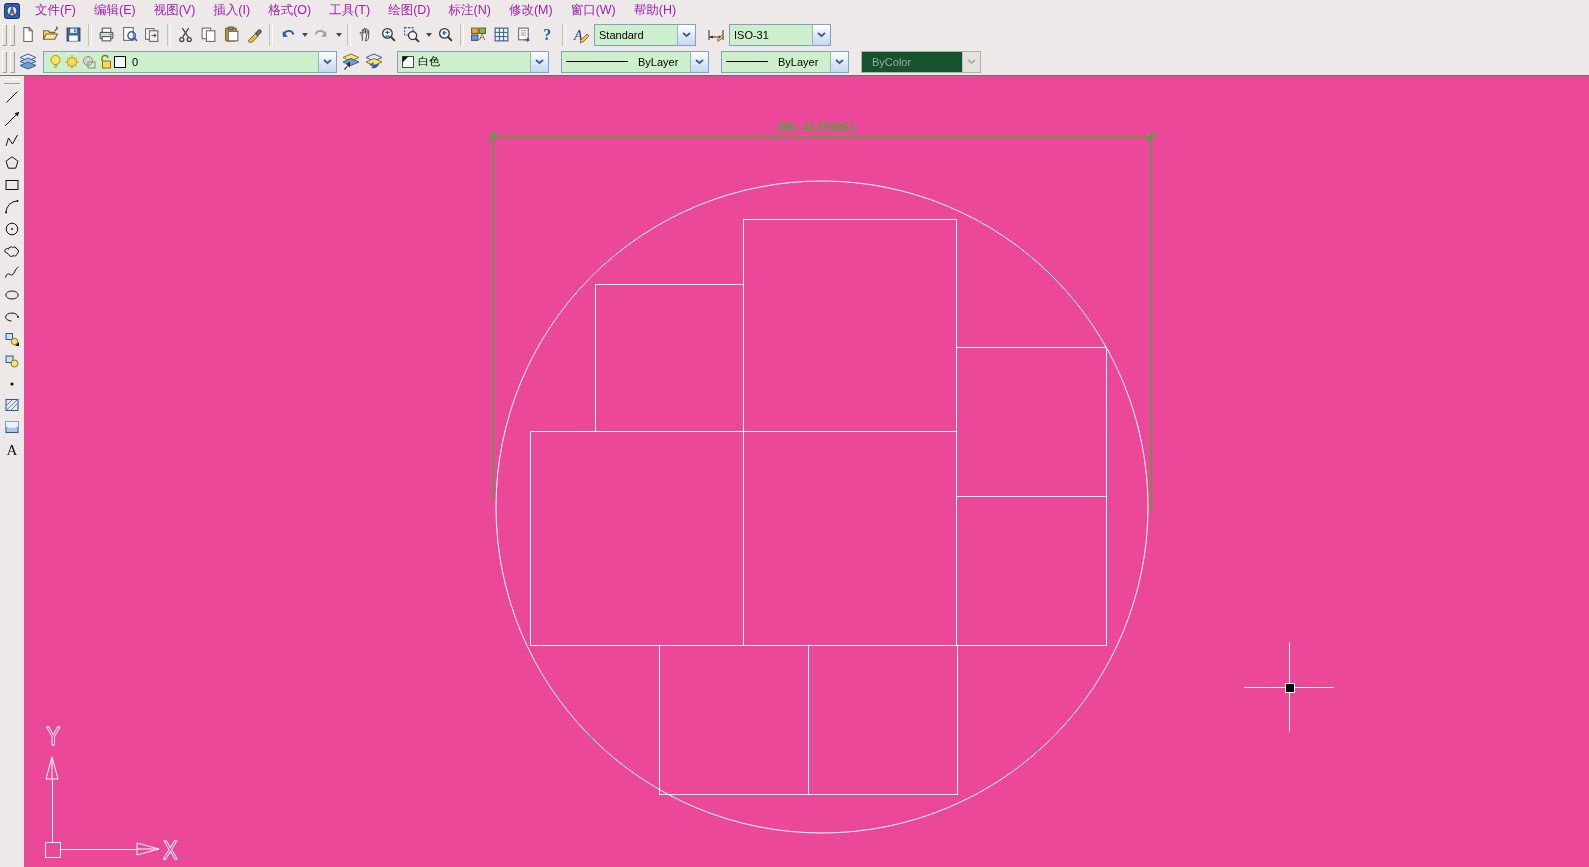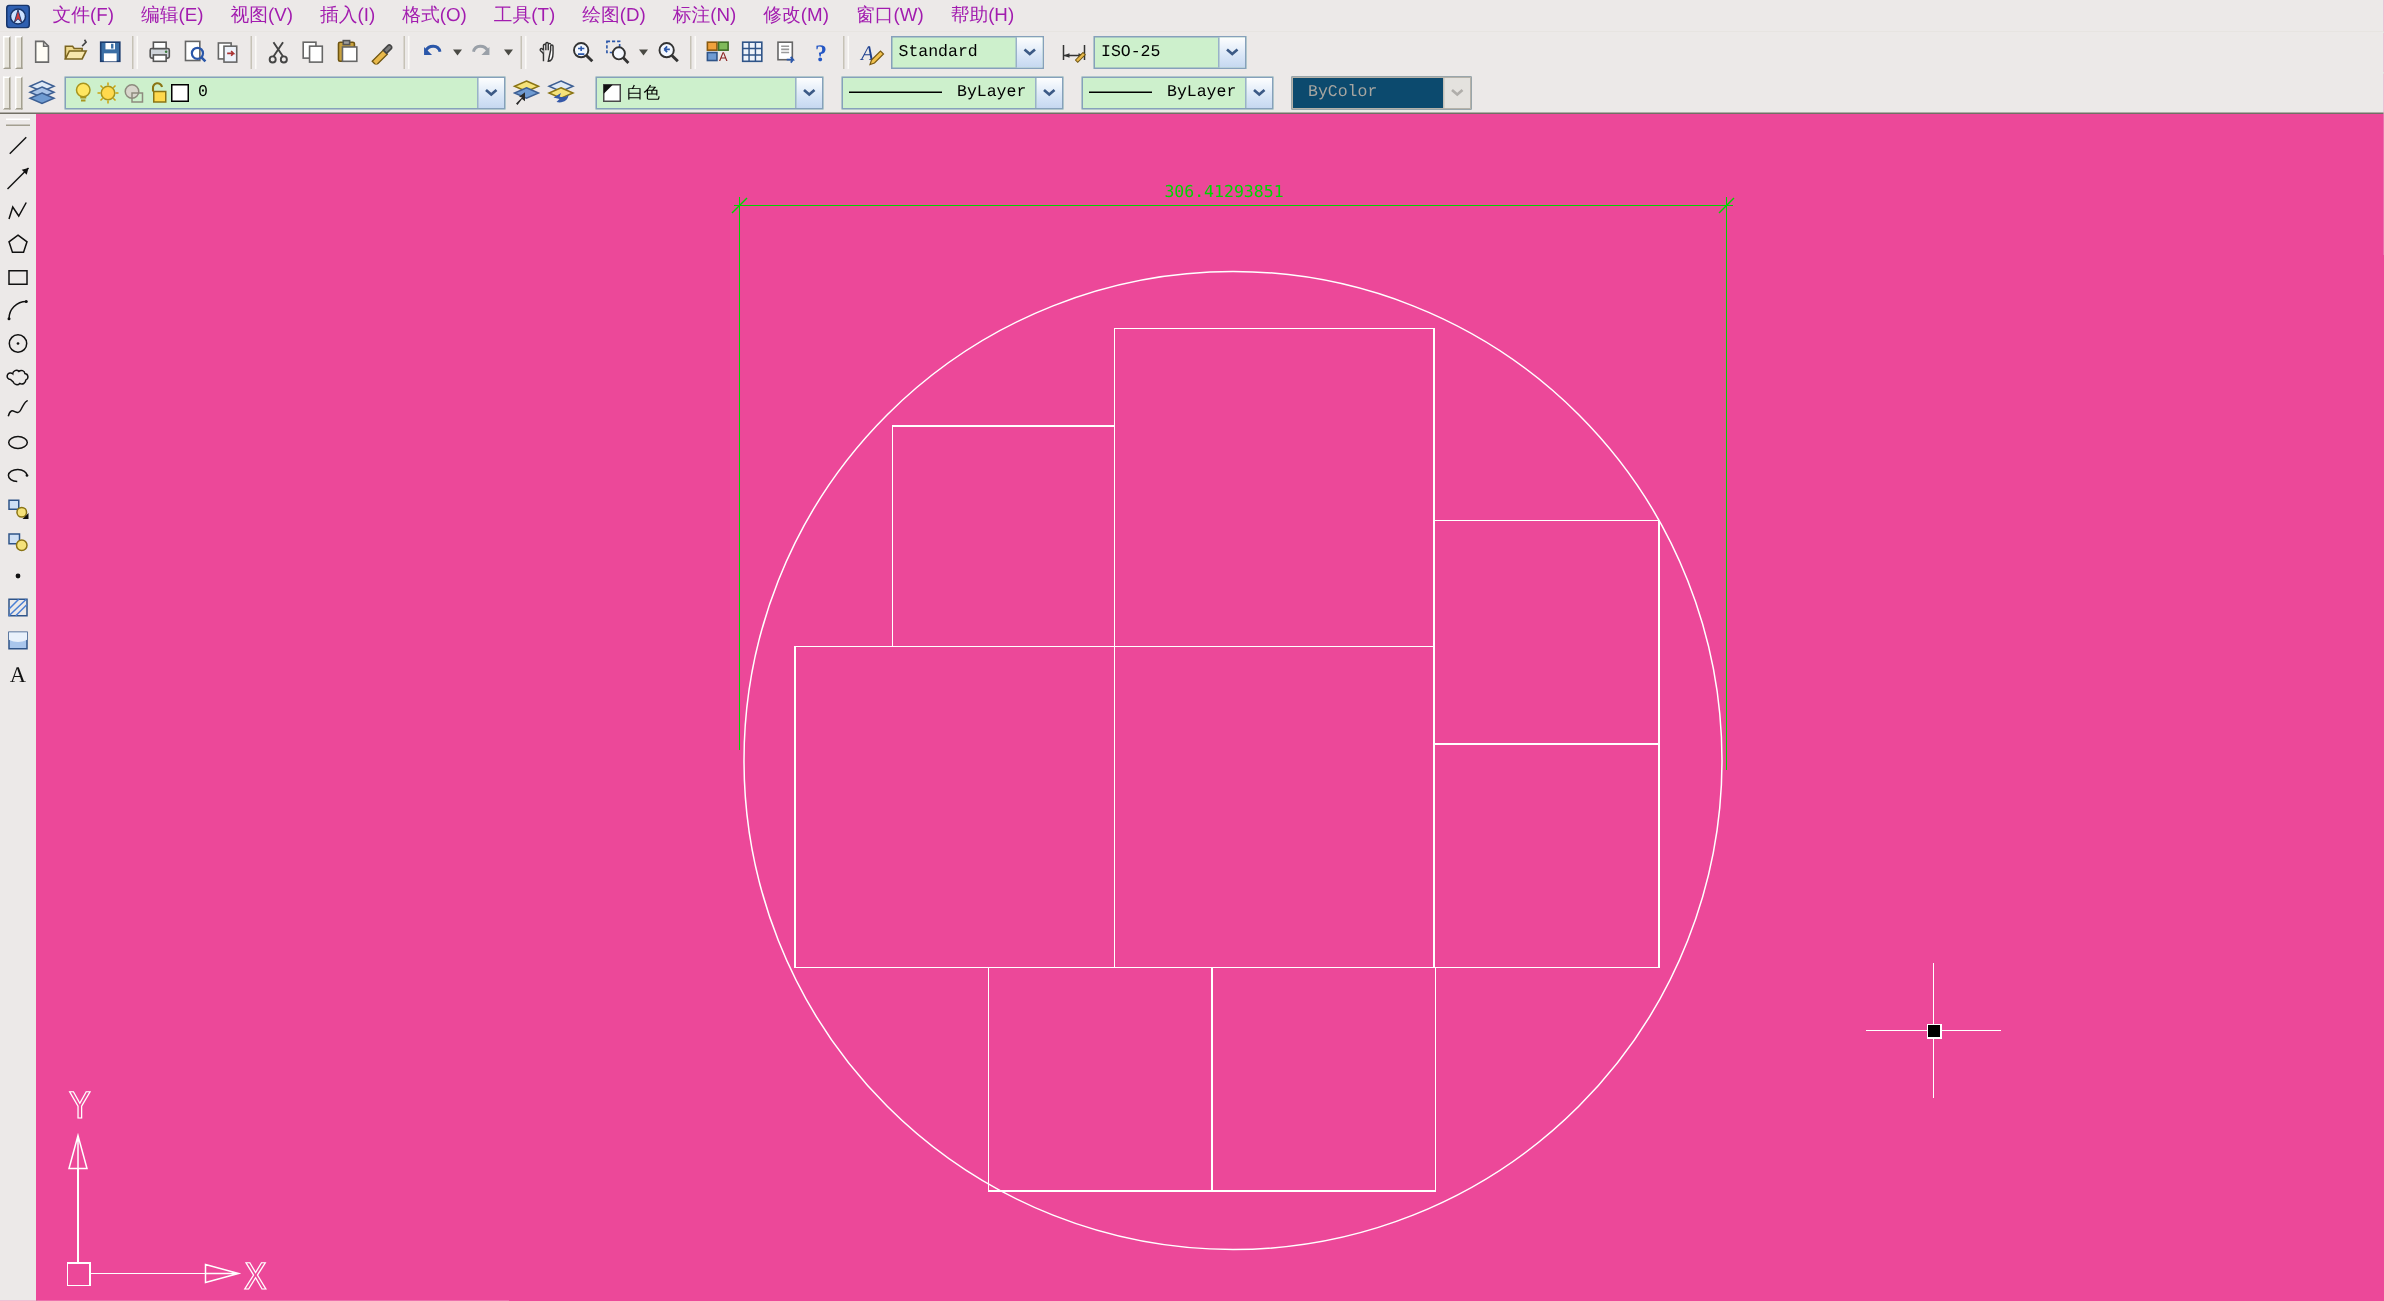--- a/index.html
+++ b/index.html
@@ -16,26 +16,26 @@
   #tbrow2{top:48px;height:27px;border-bottom:1px solid #716f65}
   .grip{width:3px;height:20px;margin:0 1px 0 2px;border-left:1px solid #fff;border-top:1px solid #fff;
         border-right:1px solid #a39f90;border-bottom:1px solid #a39f90;background:#e6e3da;flex:0 0 auto}
   .tsep{width:2px;height:22px;margin:0 3px;border-left:1px solid #c6c2b6;border-right:1px solid #fbfaf7;flex:0 0 auto}
   .tbtn{width:23px;height:23px;display:flex;align-items:center;justify-content:center;flex:0 0 auto;cursor:default}
   .tbtn svg{display:block}
   .caret-btn{width:11px;height:23px;display:flex;align-items:center;justify-content:center;flex:0 0 auto}
   .caret-btn i{width:0;height:0;border-left:3px solid transparent;border-right:3px solid transparent;border-top:4px solid #4a4a44}
   
   .combo{height:20px;display:flex;align-items:stretch;border:1px solid #86a0bb;background:#cdf0cc;
-         font-family:Liberation Mono, monospace;font-size:11px;flex:0 0 auto;margin:0 2px}
+         font-family:Liberation Sans, sans-serif;font-size:11px;flex:0 0 auto;margin:0 2px}
   .combo .cval{flex:1;display:flex;align-items:center;padding:0 4px;color:#000;overflow:hidden;white-space:nowrap}
   .combo .cdeco{display:flex;align-items:center;padding-left:4px;gap:1px}
   .combo-btn{width:17px;display:flex;align-items:center;justify-content:center;
              background:linear-gradient(#fdfefe,#d9e6f7 60%,#c6d8f0);border-left:1px solid #9ab1ca;cursor:default}
-  .combo.disabled{background:#0c4a6e;border-color:#b5b2a9}
+  .combo.disabled{background:#14532d;border-color:#b5b2a9}
   .combo.disabled .cval{color:#a7a5a0}
   .combo.disabled .combo-btn{background:#e4e2de;border-left-color:#c4c1b8}
   .lt-line{height:1px;background:#000;display:inline-block;margin-right:6px}
   
   #leftstrip{position:absolute;top:76px;left:0;width:24px;bottom:0;background:#ece9e8;
              border-right:1px solid #8f8c80;display:flex;flex-direction:column;align-items:center}
   .hgrip{width:16px;height:3px;margin:3px 0 2px 0;border-top:1px solid #fff;border-bottom:1px solid #a39f90}
   .vbtn{width:22px;height:22px;display:flex;align-items:center;justify-content:center;flex:0 0 auto;cursor:default}
   
   #canvas{position:absolute;top:76px;left:24px;right:0;bottom:0;background:#ec4899}
@@ -235,21 +235,21 @@
   </div>
   <span class="tbtn" style="margin-left:6px">
     <svg width="18" height="18" viewBox="0 0 18 18">
       <path d="M2 4v10M16 4v10" stroke="#333" stroke-width="1"></path>
       <path d="M2 11h14" stroke="#333" stroke-width="1"></path>
       <path d="M2 11l4-1.5v3zM16 11l-4-1.5v3z" fill="#333"></path>
       <path d="M10 14l5-5 1.5 1.5-5 5z" fill="#e8b84a" stroke="#6e5410" stroke-width="0.7"></path>
     </svg>
   </span>
   <div class="combo" style="width:100px">
-    <span class="cval">ISO-25</span>
+    <span class="cval">ISO-31</span>
     <span class="combo-btn">
       <svg width="9" height="6" viewBox="0 0 9 6">
           <path d="M1 1l3.5 3L8 1" fill="none" stroke="#3c5a86" stroke-width="1.8"></path>
         </svg>
     </span>
   </div>
 </div>
 
 <div class="tbrow" id="tbrow2">
   <span class="grip"></span>

